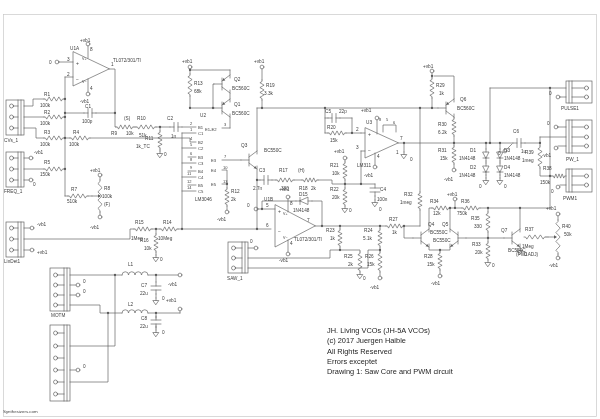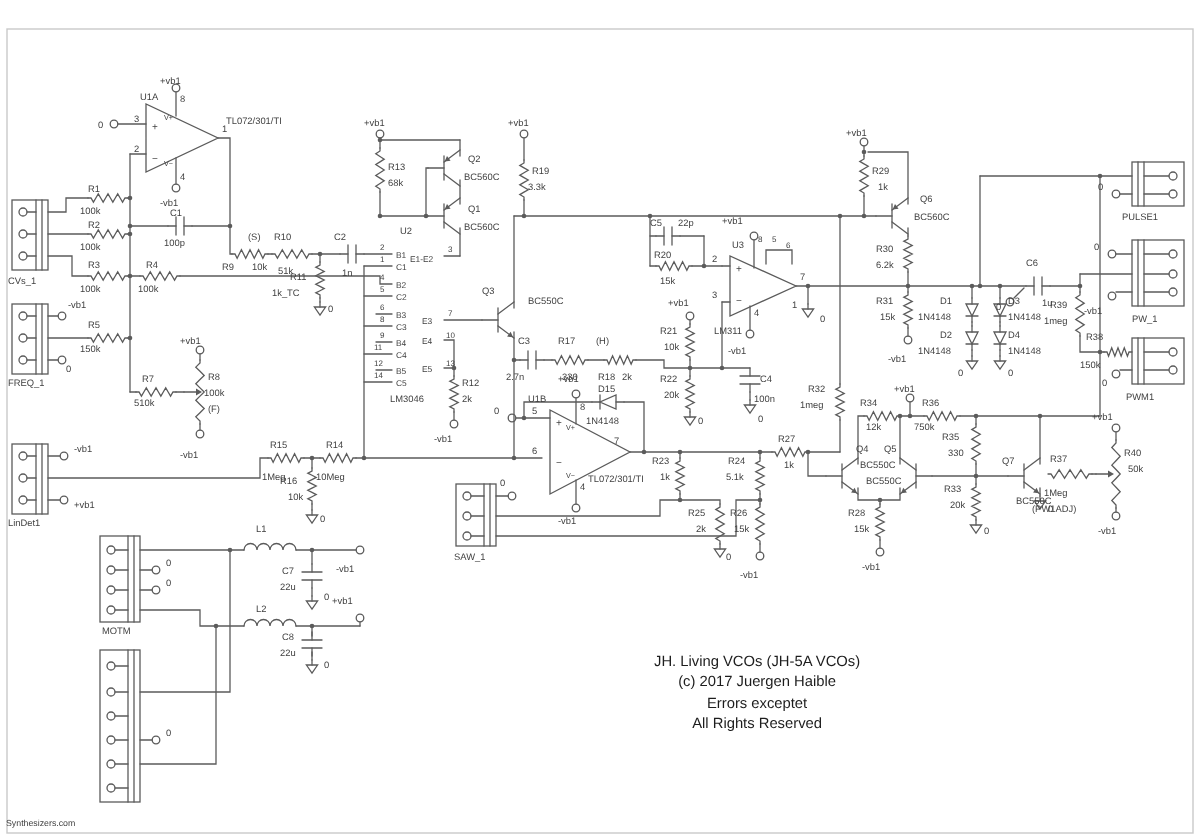--- a/index.html
+++ b/index.html
@@ -1,17 +1,17 @@
 <!DOCTYPE html>
 <html><head>
 <meta charset="utf-8">
 <style>
   html,body{margin:0;padding:0;background:#e8e8e8;}
   #stage{position:relative;width:600px;height:419px;background:#ffffff;overflow:hidden;
-         font-family:"Liberation Sans",sans-serif;text-align:center;}
+         font-family:"Liberation Sans",sans-serif;}
   #schem{position:absolute;left:0;top:0;}
   .st{stroke:#5b5b5b;stroke-width:0.65;fill:none;stroke-linecap:round;}
   .tx{fill:#3f3f3f;stroke:none;font-family:"Liberation Sans",sans-serif;}
   #titleblock{position:absolute;left:327px;top:326px;color:#1d1d1d;
               font-size:7.4px;line-height:10.3px;white-space:nowrap;}
 </style>
 </head>
 <body>
 
 <div id="stage">
@@ -749,16 +749,17 @@
       <text x="166" y="302" class="tx" font-size="4.7">+vb1</text>
       <text x="51" y="317" class="tx" font-size="4.7">MOTM</text>
       <text x="83" y="283" class="tx" font-size="4.7">0</text>
       <text x="83" y="293" class="tx" font-size="4.7">0</text>
       <text x="83" y="368" class="tx" font-size="4.7">0</text>
       <text x="3" y="413" class="tx" font-size="4.4" fill="#8a8a8a">Synthesizers.com</text>
     </svg>
   <div id="titleblock">
     <div>JH. Living VCOs (JH-5A VCOs)</div>
     <div>(c) 2017 Juergen Haible</div>
+    <div>All Rights Reserved</div>
     <div>Errors exceptet</div>
-    <div>All Rights Reserved</div>
+    <div>Drawing 1: Saw Core and PWM circuit</div>
   </div>
 </div>
 
 </body></html>

